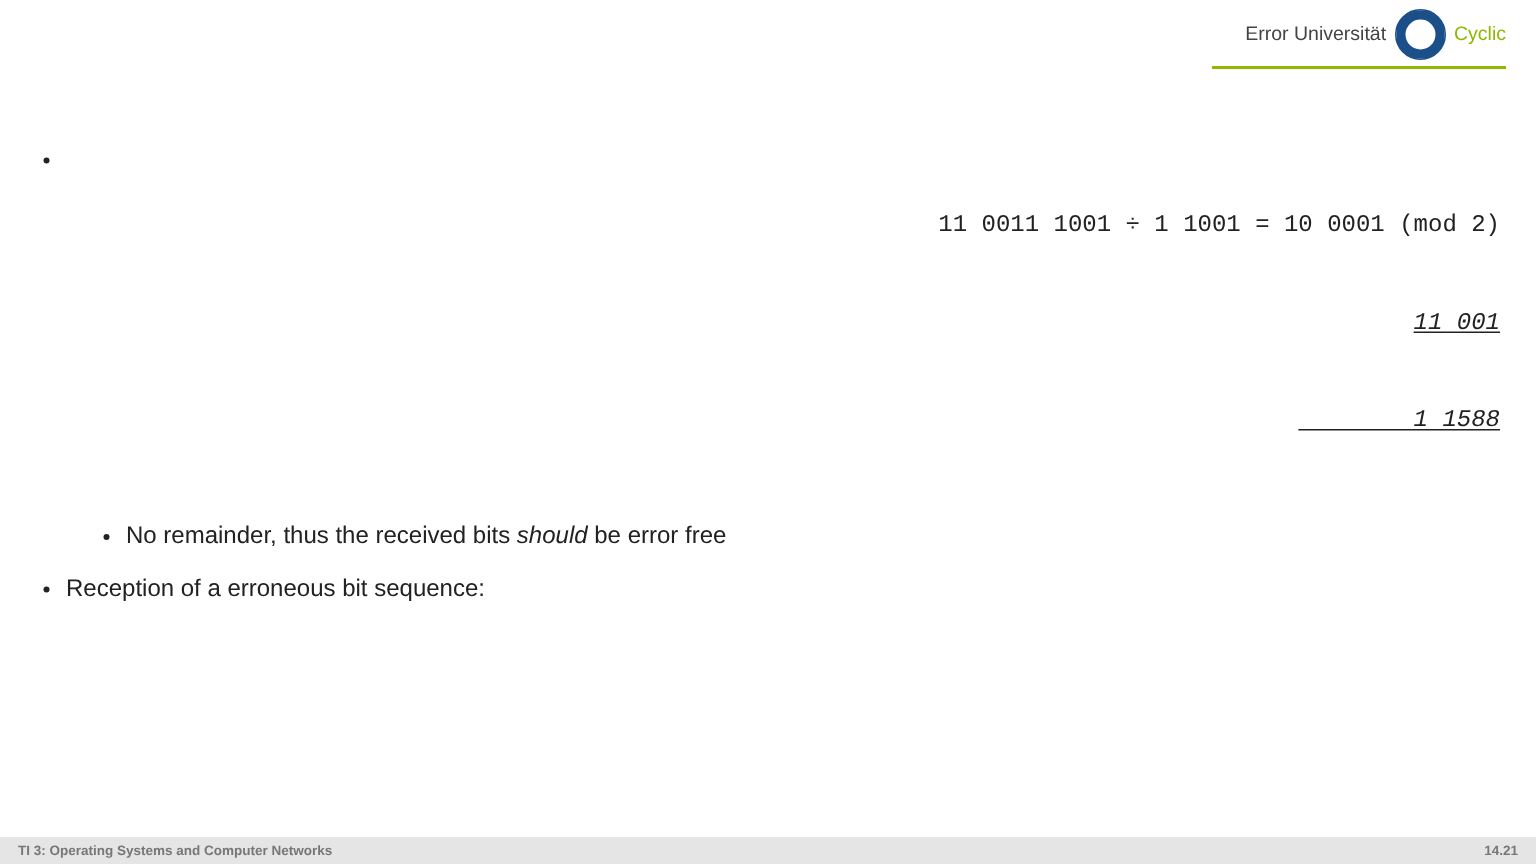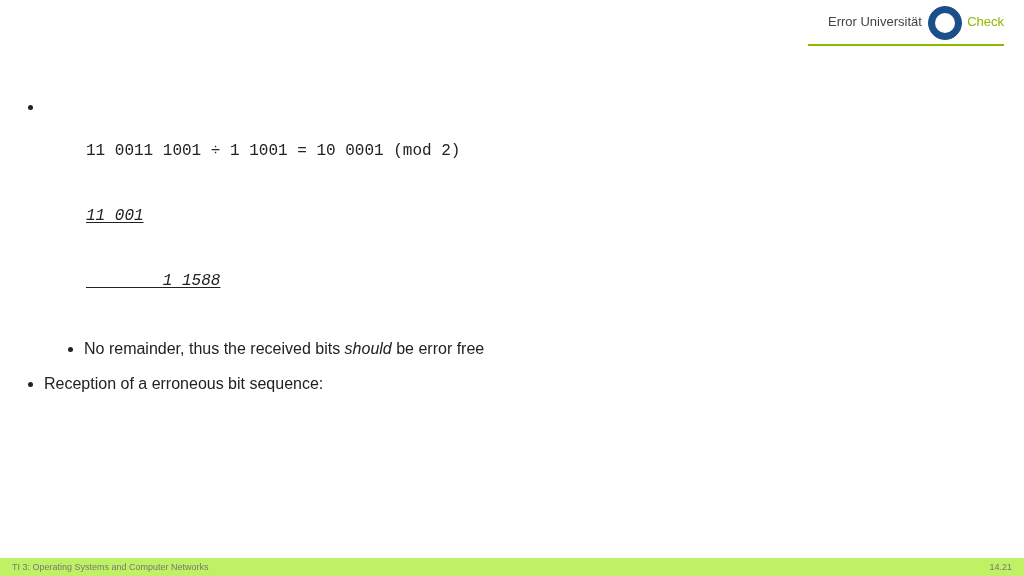--- a/index.html
+++ b/index.html
@@ -7,40 +7,40 @@
   .slide { position: relative; width: 1024px; height: 576px; }
   .header-rule { position: absolute; top: 44px; left: 808px; width: 196px; height: 2px; background: #8fb800; }
   .logo-wrap { position: absolute; top: 6px; right: 20px; display: flex; align-items: center; gap: 6px; }
   .logo-text { font-size: 13px; color: #444; }
   .logo-text .green { color: #8fb800; }
   .seal { width: 34px; height: 34px; border-radius: 50%; background: radial-gradient(circle at center, #fff 30%, #1a4f8a 31%, #1a4f8a 100%); border: 1px solid #1a4f8a; position: relative; }
   .seal::after { content: ""; position: absolute; inset: 6px; border-radius: 50%; background: #fff; }
   .title { position: absolute; top: 56px; left: 24px; color: #0047bb; font-size: 24px; font-weight: bold; }
   .content { position: absolute; top: 94px; left: 24px; right: 24px; font-size: 16px; color: #222; line-height: 1.35; }
   ul.top { list-style: disc; padding-left: 20px; }
-  ul.sub { list-style: disc; padding-left: 40px; margin-top: 2px; }
+  ul.sub { list-style: disc; padding-left: 40px; margin-top: 12px; }
   .mono { font-family: "Courier New", Courier, monospace; font-size: 16px; white-space: pre; }
-  .calc { margin-left: 42px; margin-top: 2px; margin-bottom: 2px; }
+  .calc { margin-top: 2px; margin-bottom: 2px; text-align: right; }
   .row { display: block; }
   .ul-row { text-decoration: underline; text-decoration-thickness: 1px; text-underline-offset: 2px; font-style: italic; }
   .rem-label { font-family: Arial, Helvetica, sans-serif; }
   .italic { font-style: italic; }
   .gap { height: 14px; }
-  .footer { position: absolute; bottom: 0; left: 0; right: 0; height: 18px; background: #bef264; display: flex; align-items: center; justify-content: space-between; padding: 0 12px; font-size: 9px; color: #777; }
+  .footer { position: absolute; bottom: 0; left: 0; right: 0; height: 18px; background: #e5e5e5; display: flex; align-items: center; justify-content: space-between; padding: 0 12px; font-size: 9px; color: #777; font-weight: bold; }
 </style>
 </head>
 <body>
 
 <div class="slide">
 
   <div class="logo-wrap">
     <span class="logo-text">
       <span>Error Universität</span>
       <span class="seal" style="display:inline-block;vertical-align:middle;margin:0 2px;"></span>
-      <span class="green">Check</span>
+      <span class="green">Cyclic</span>
     </span>
   </div>
   <div class="header-rule"></div>
 
 
   <div class="content">
     <ul class="top">
       <li>
         <div class="calc mono">
           <span class="row">11 0011 1001 ÷ 1 1001 = 10 0001 (mod 2)</span>

